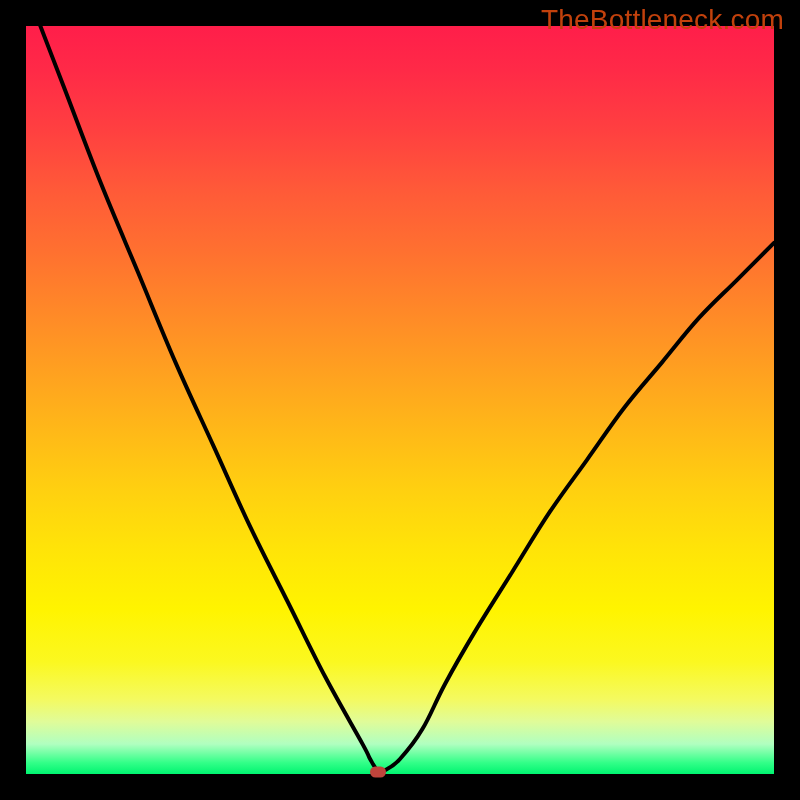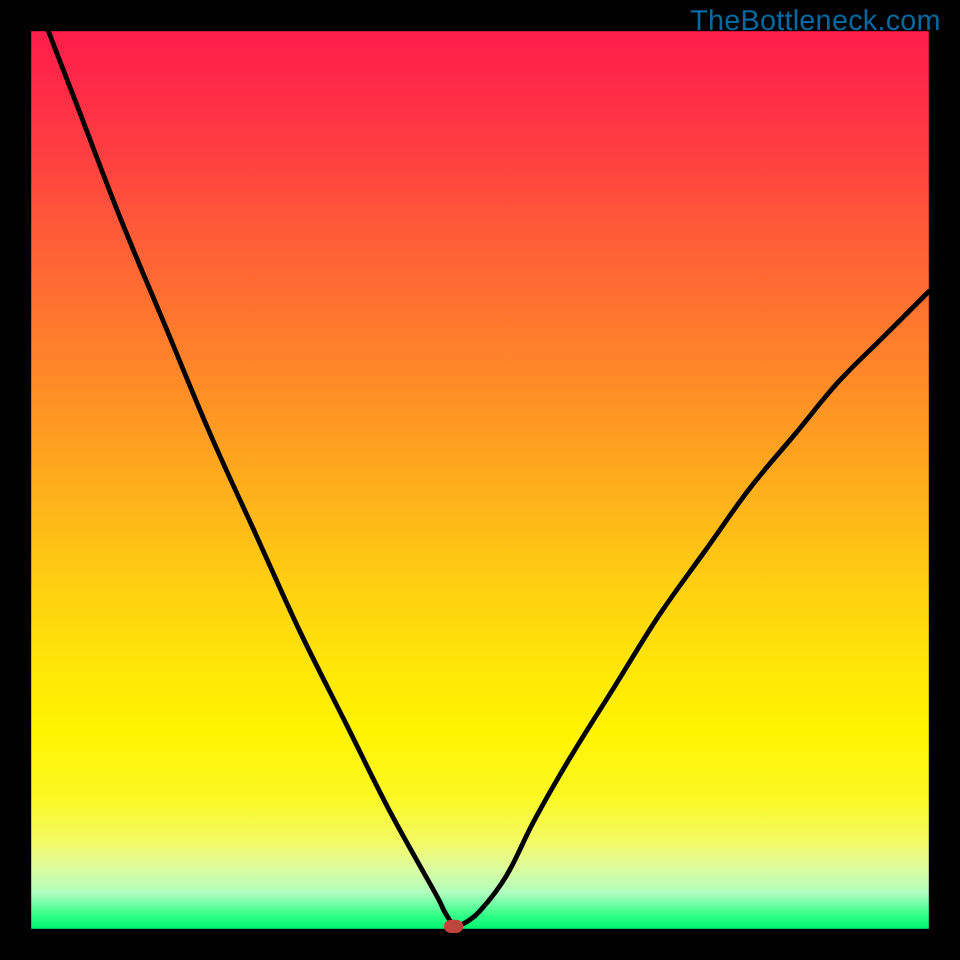--- a/index.html
+++ b/index.html
@@ -34,22 +34,22 @@
       #e0fc99 93%,
       #b0ffc0 96%,
       #32ff88 98.5%,
       #00f470 100%
     );
   }
   .watermark {
     position: absolute;
     top: 4px;
     right: 16px;
-    color: #0369a1;
-    font-size: 24px;
+    color: #c2410c;
+    font-size: 28px;
     font-weight: 500;
     letter-spacing: 0.2px;
     user-select: none;
     text-align: center;
   }
   svg.curve {
     position: absolute;
     left: 0;
     top: 0;
     width: 748px;

